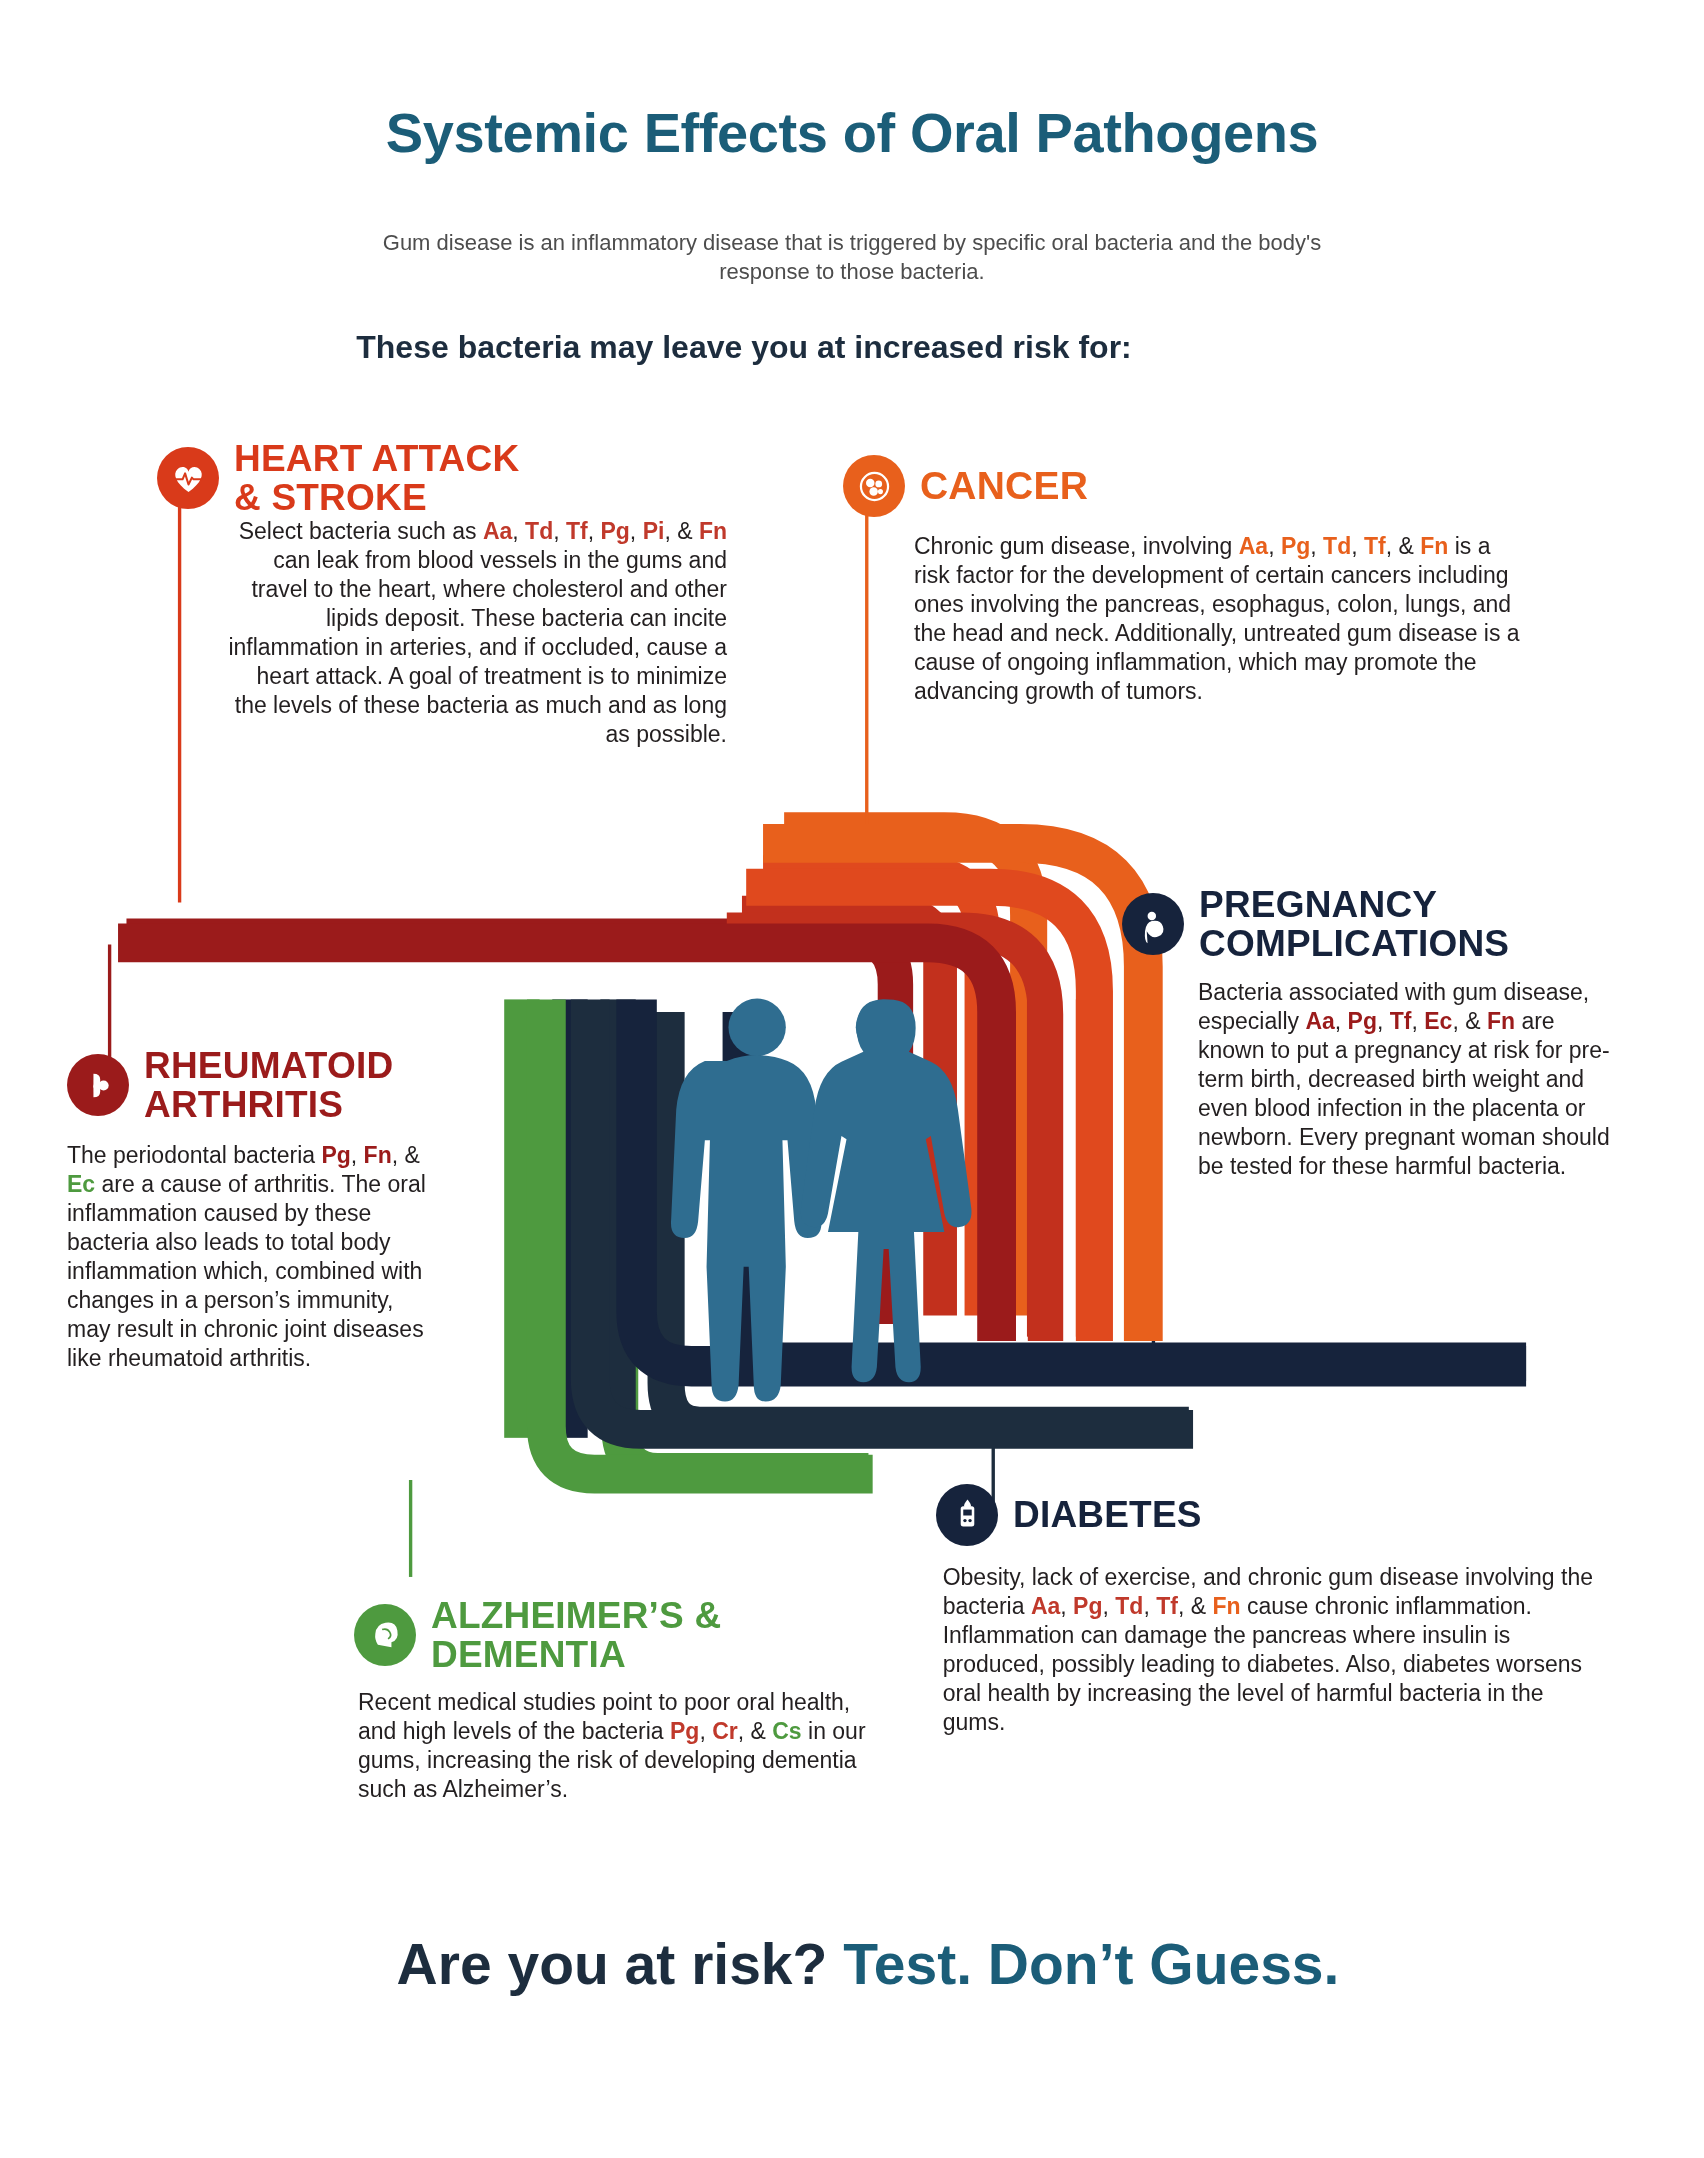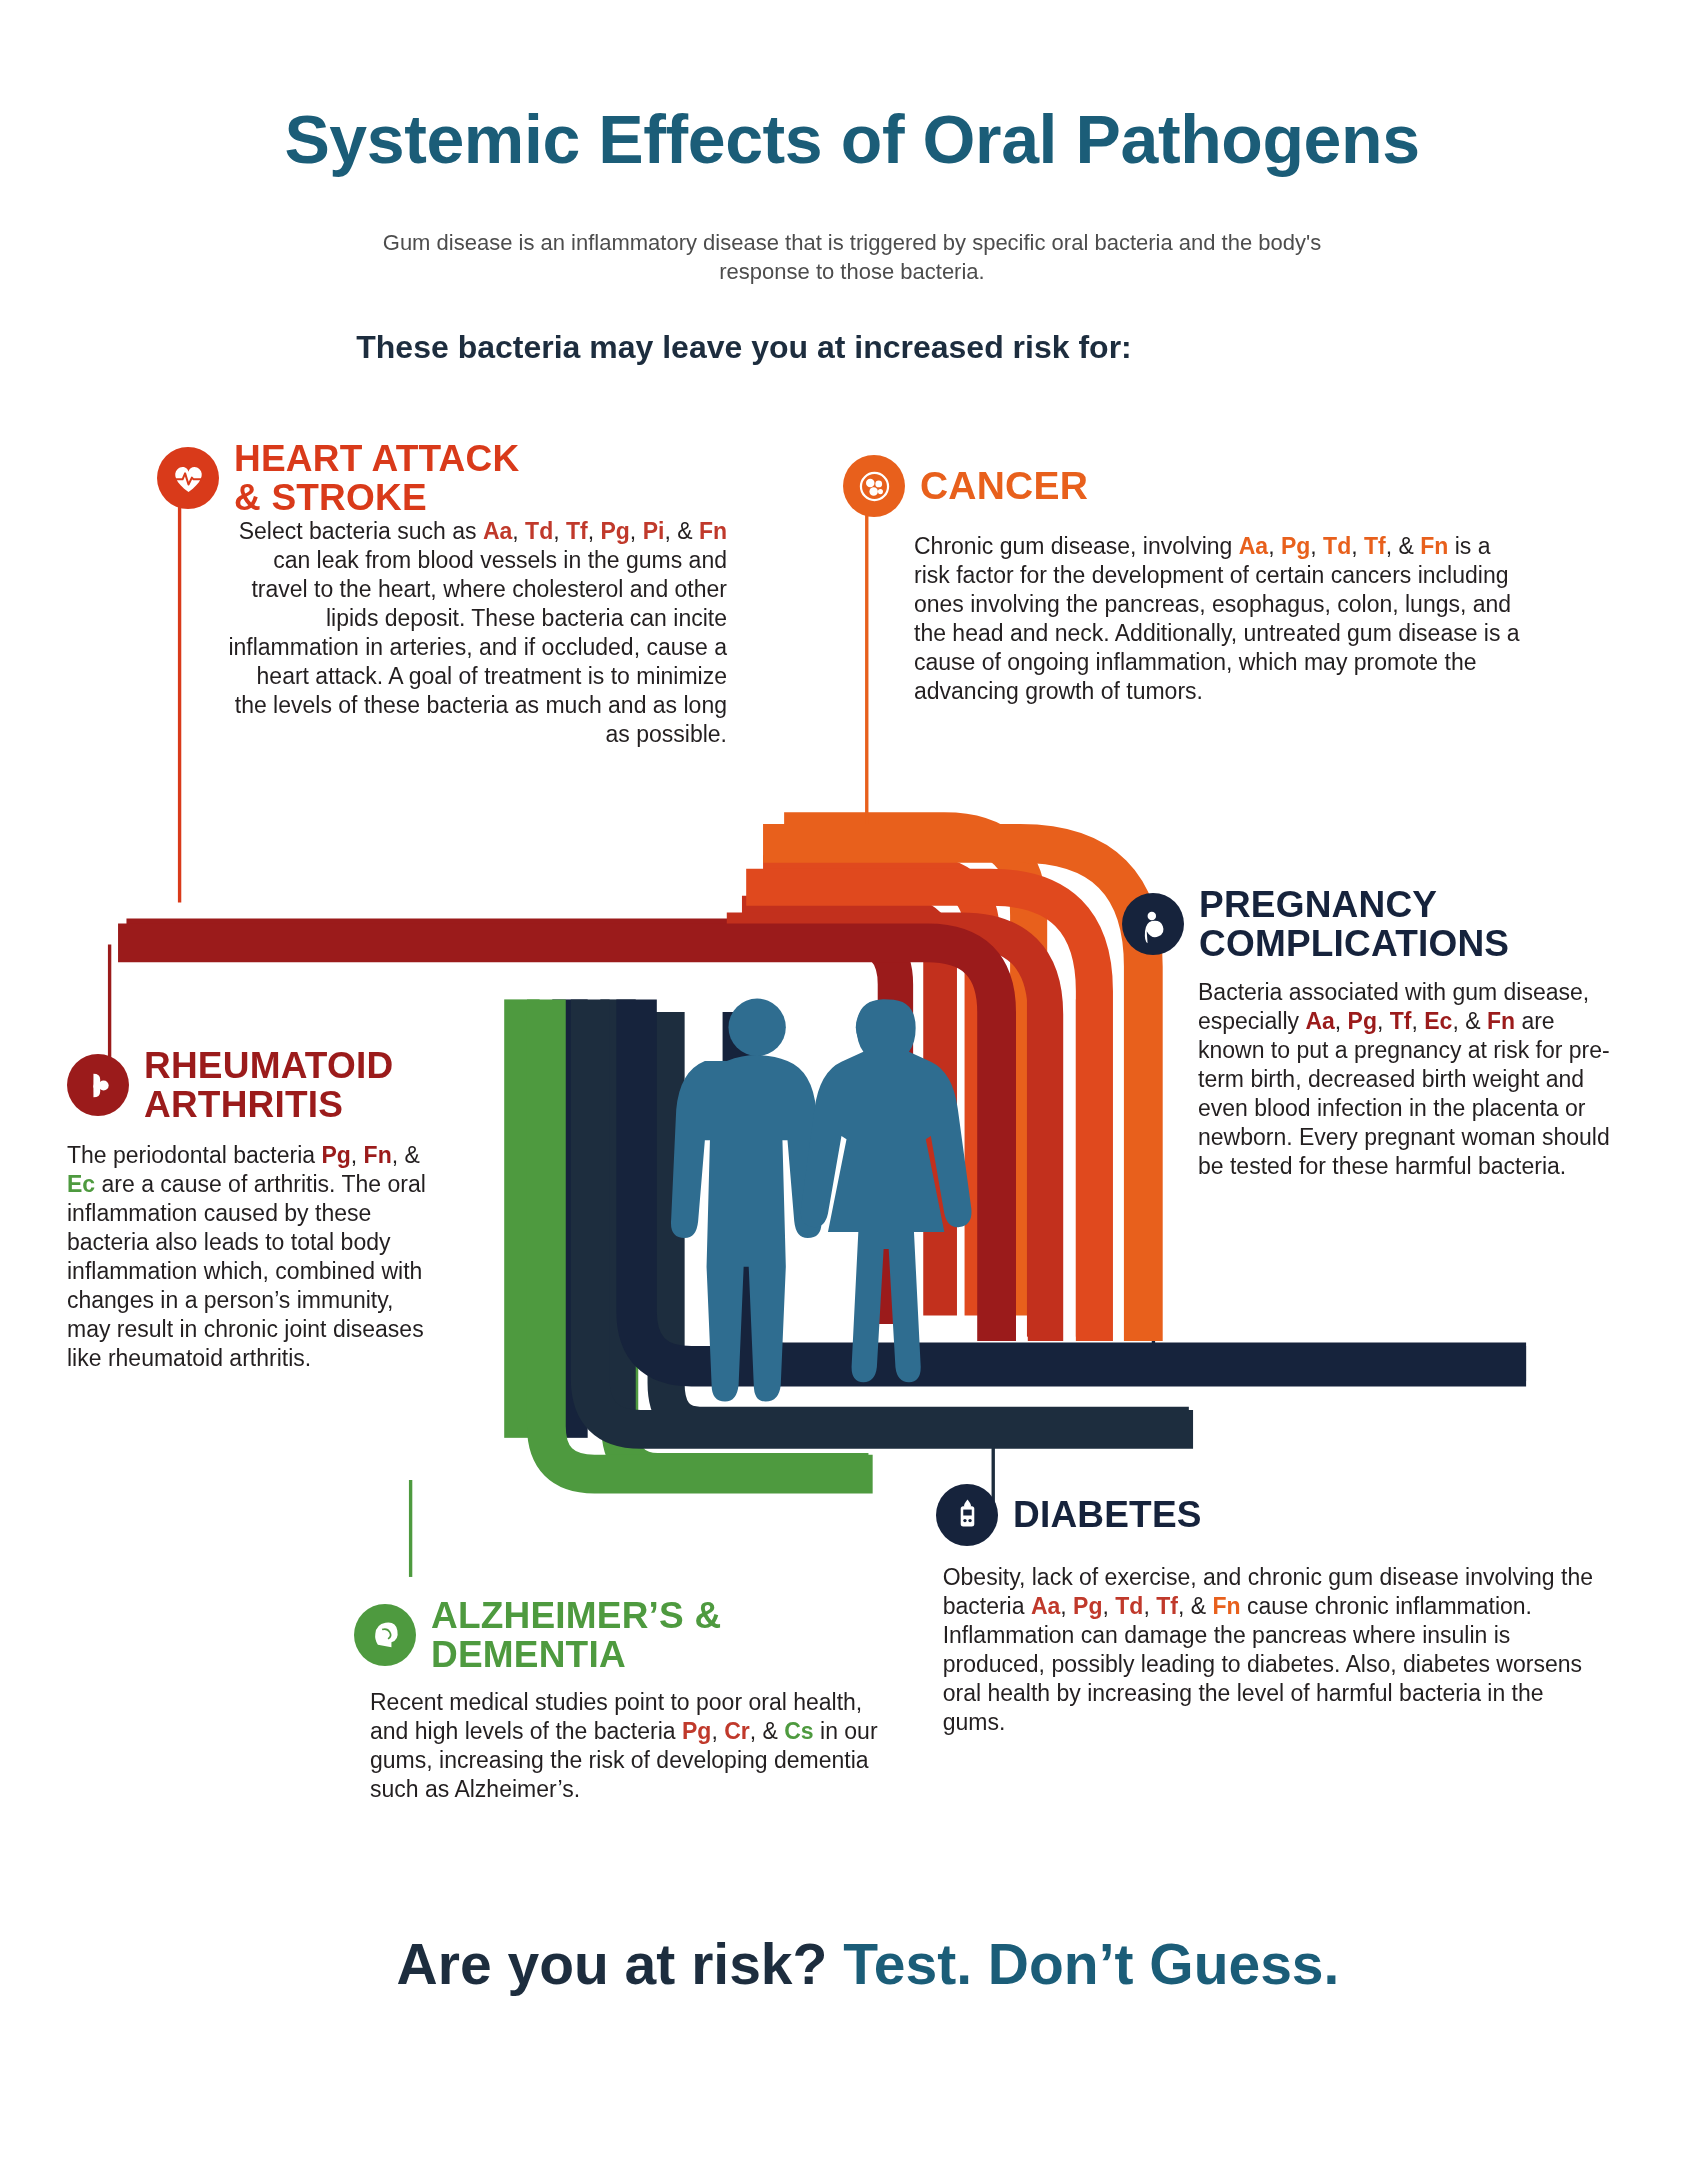--- a/index.html
+++ b/index.html
@@ -21,21 +21,21 @@
     background: #ffffff;
   }
 
   
   .title {
     position: absolute;
     top: 100px;
     left: 0;
     width: 1704px;
     text-align: center;
-    font-size: 68px;
+    font-size: 56px;
     font-weight: bold;
     color: #1b5d78;
     letter-spacing: -0.4px;
   }
   .subtitle {
     position: absolute;
     top: 228px;
     left: 50%;
     transform: translateX(-50%);
     width: 1012px;
@@ -113,21 +113,21 @@
   #blk-preg       { top: 885px; left: 1122px; width: 472px; }
   #blk-preg .htext { color: #16233c; }
   #blk-preg .body  { margin-top: 15px; margin-left: 76px; width: 422px; }
 
   #blk-ra         { top: 1046px; left: 67px;  width: 439px; }
   #blk-ra .htext  { color: #9b1b1b; }
   #blk-ra .body   { margin-top: 17px; margin-left: 0px; width: 371px; }
 
   #blk-alz        { top: 1596px; left: 354px; width: 540px; }
   #blk-alz .htext { color: #4e9a3f; }
-  #blk-alz .body  { margin-top: 13.5px; margin-left: 16px; width: 523px; }
+  #blk-alz .body  { margin-top: 13.5px; margin-left: 4px; width: 523px; }
 
   #blk-diab       { top: 1484px; left: 936px; width: 666px; }
   #blk-diab .htext { color: #16233c; }
   #blk-diab .body  { margin-top: 17px; margin-left: 6.7px; width: 658px; }
 
   
   .footer {
     position: absolute;
     top: 1931px;
     left: 0;

